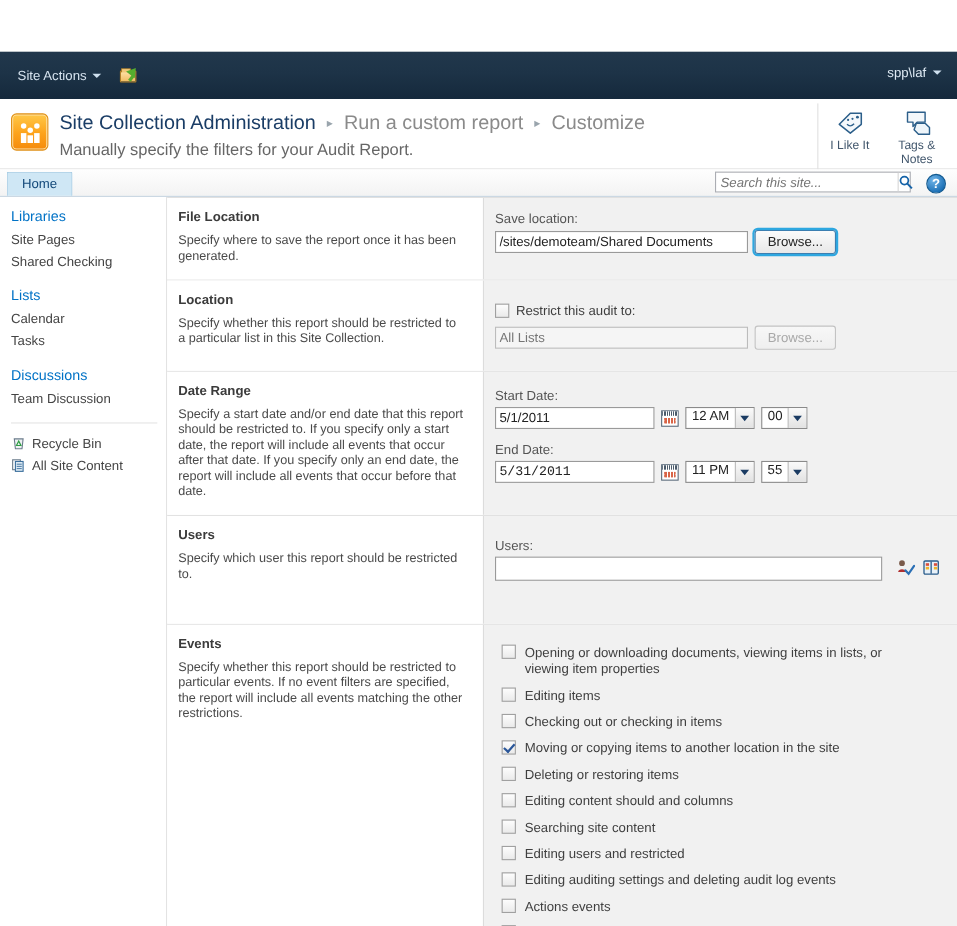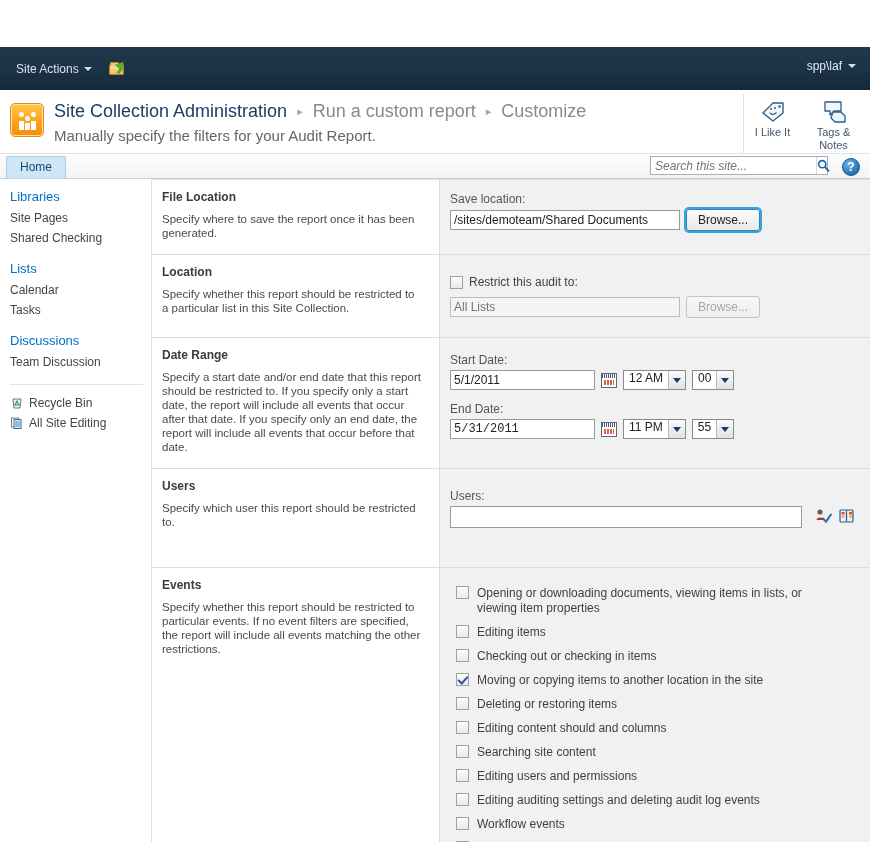--- a/index.html
+++ b/index.html
@@ -405,21 +405,21 @@
     <div class="nav-icon-item">
       <span class="mini-icon">
         <svg width="14" height="14" viewBox="0 0 14 14">
           <rect x="1.5" y="2" width="7" height="9" fill="#ffffff" stroke="#6b7c8c" stroke-width="1"></rect>
           <rect x="4" y="3.5" width="7" height="9" fill="#dce9f3" stroke="#3a6e9c" stroke-width="1"></rect>
           <line x1="5.2" y1="6" x2="9.8" y2="6" stroke="#3a6e9c" stroke-width=".8"></line>
           <line x1="5.2" y1="8" x2="9.8" y2="8" stroke="#3a6e9c" stroke-width=".8"></line>
           <line x1="5.2" y1="10" x2="9.8" y2="10" stroke="#3a6e9c" stroke-width=".8"></line>
         </svg>
       </span>
-      <span>All Site Editing</span>
+      <span>All Site Content</span>
     </div>
   </div>
 
   <div class="content">
     <div class="formtable">
 
       <div class="frow">
         <div class="fdesc">
           <h3>File Location</h3>
           <p>Specify where to save the report once it has been generated.</p>
@@ -555,29 +555,29 @@
           <div class="chkrow">
             <span class="chk"></span>
             <span class="ctext">Editing content should and columns</span>
           </div>
           <div class="chkrow">
             <span class="chk"></span>
             <span class="ctext">Searching site content</span>
           </div>
           <div class="chkrow">
             <span class="chk"></span>
-            <span class="ctext">Editing users and permissions</span>
+            <span class="ctext">Editing users and restricted</span>
           </div>
           <div class="chkrow">
             <span class="chk"></span>
             <span class="ctext">Editing auditing settings and deleting audit log events</span>
           </div>
           <div class="chkrow">
             <span class="chk"></span>
-            <span class="ctext">Workflow events</span>
+            <span class="ctext">Actions events</span>
           </div>
           <div class="chkrow">
             <span class="chk"></span>
             <span class="ctext">Custom events</span>
           </div>
         </div>
       </div>
 
     </div>
 

